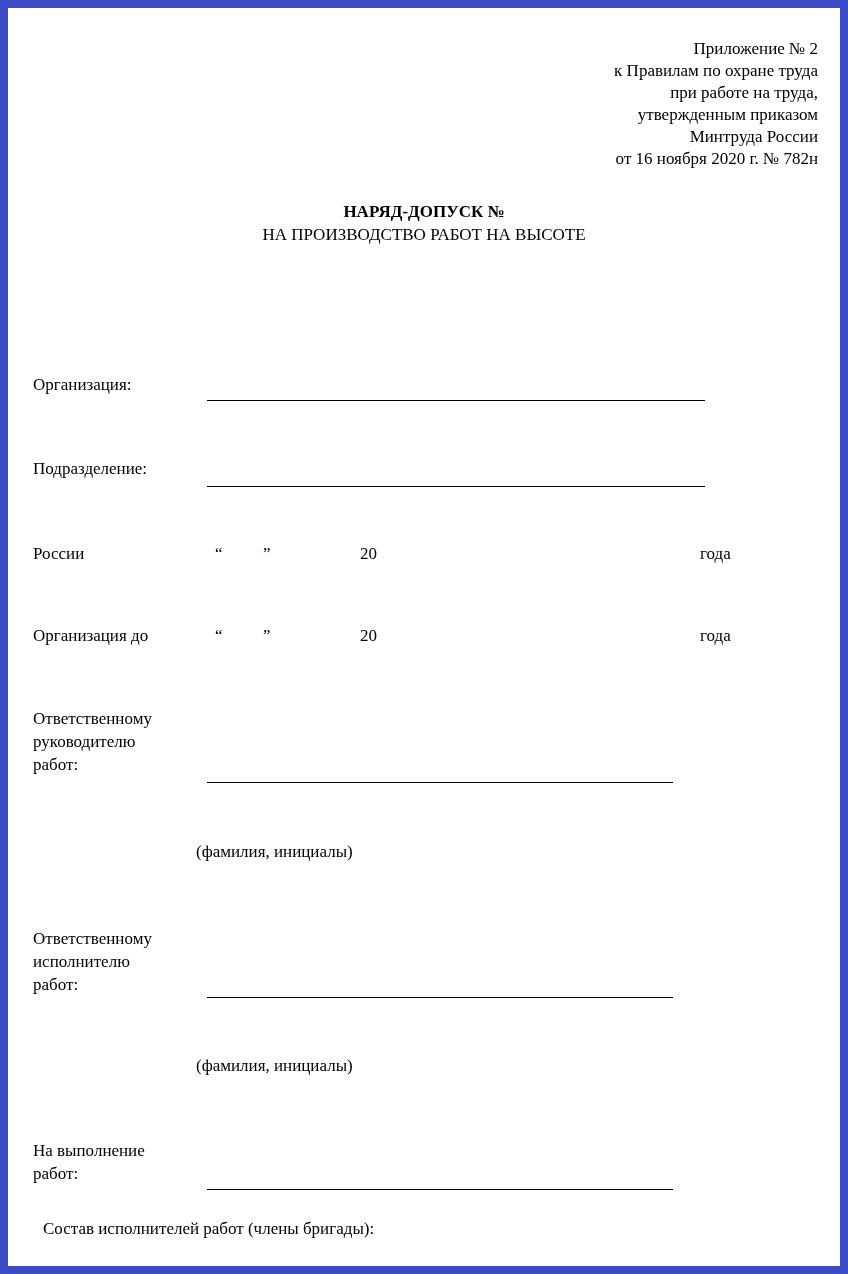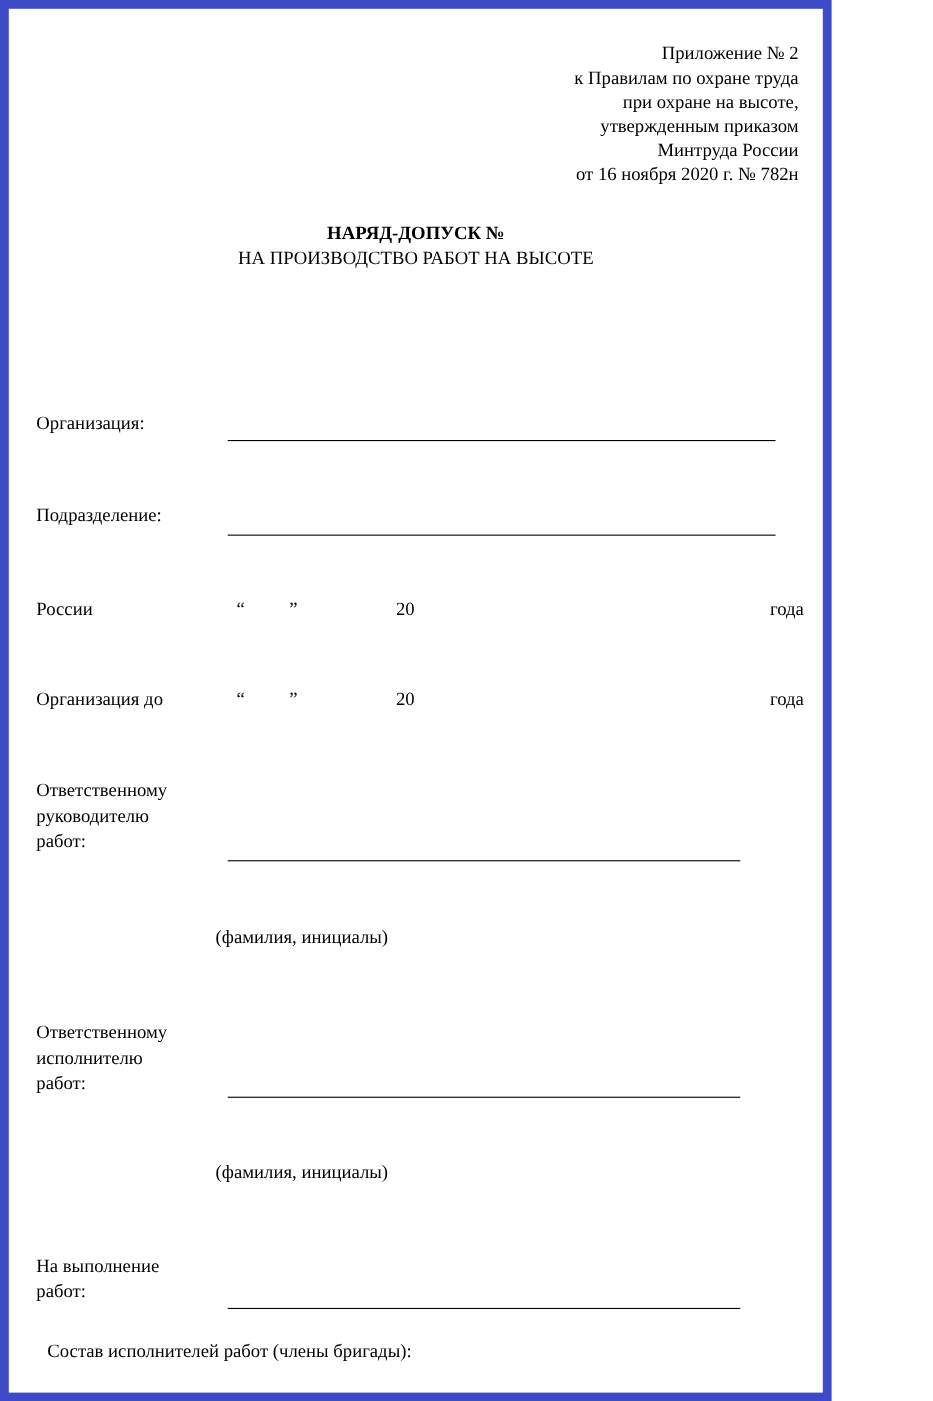--- a/index.html
+++ b/index.html
@@ -3,21 +3,21 @@
 <meta charset="utf-8">
 <style>
   html, body {
     margin: 0;
     padding: 0;
     background: #ffffff;
   }
   .page {
     position: relative;
     box-sizing: border-box;
-    width: 756px;
+    width: 848px;
     height: 1274px;
     background: #ffffff;
     border: 8px solid #3e4bc9;
     font-family: "Liberation Serif", "DejaVu Serif", serif;
     font-size: 17px;
     color: #000000;
     overflow: hidden;
   }
   .abs { position: absolute; }
 
@@ -65,21 +65,21 @@
   .piece { line-height: 23px; white-space: nowrap; }
 </style>
 </head>
 <body>
 
 <div class="page">
 
   <div class="abs doc-ref">
     <div>Приложение № 2</div>
     <div>к Правилам по охране труда</div>
-    <div>при охране на высоте,</div>
+    <div>при работе на труда,</div>
     <div>утвержденным приказом</div>
     <div>Минтруда России</div>
     <div>от 16 ноября 2020 г. № 782н</div>
   </div>
 
   <div class="abs doc-title">
     <div class="t1">НАРЯД-ДОПУСК №</div>
     <div class="t2">НА ПРОИЗВОДСТВО РАБОТ НА ВЫСОТЕ</div>
   </div>
 

